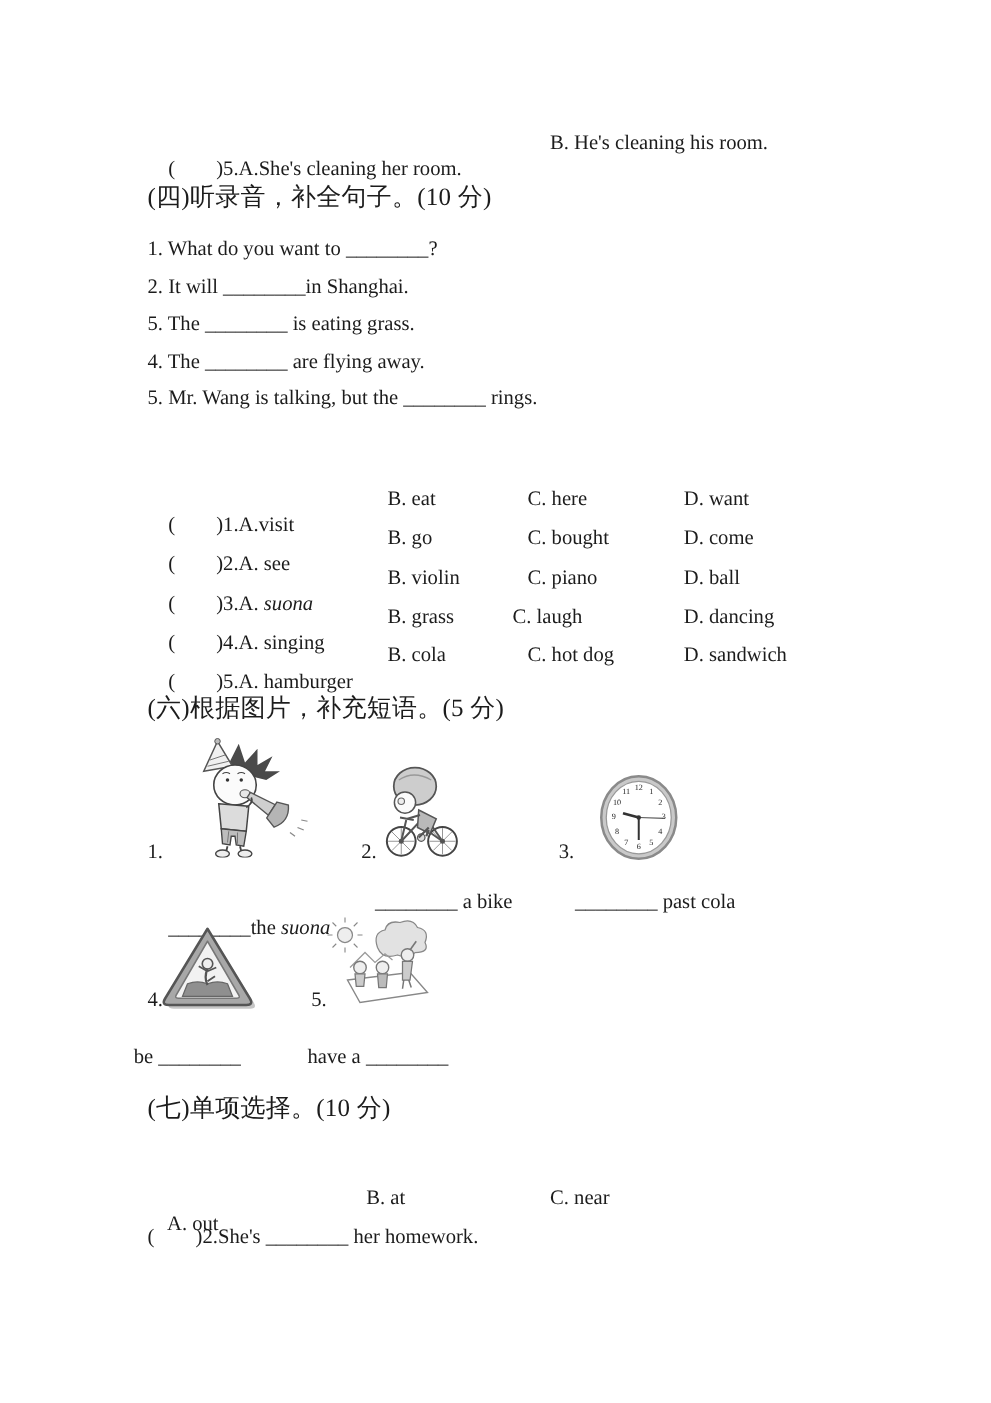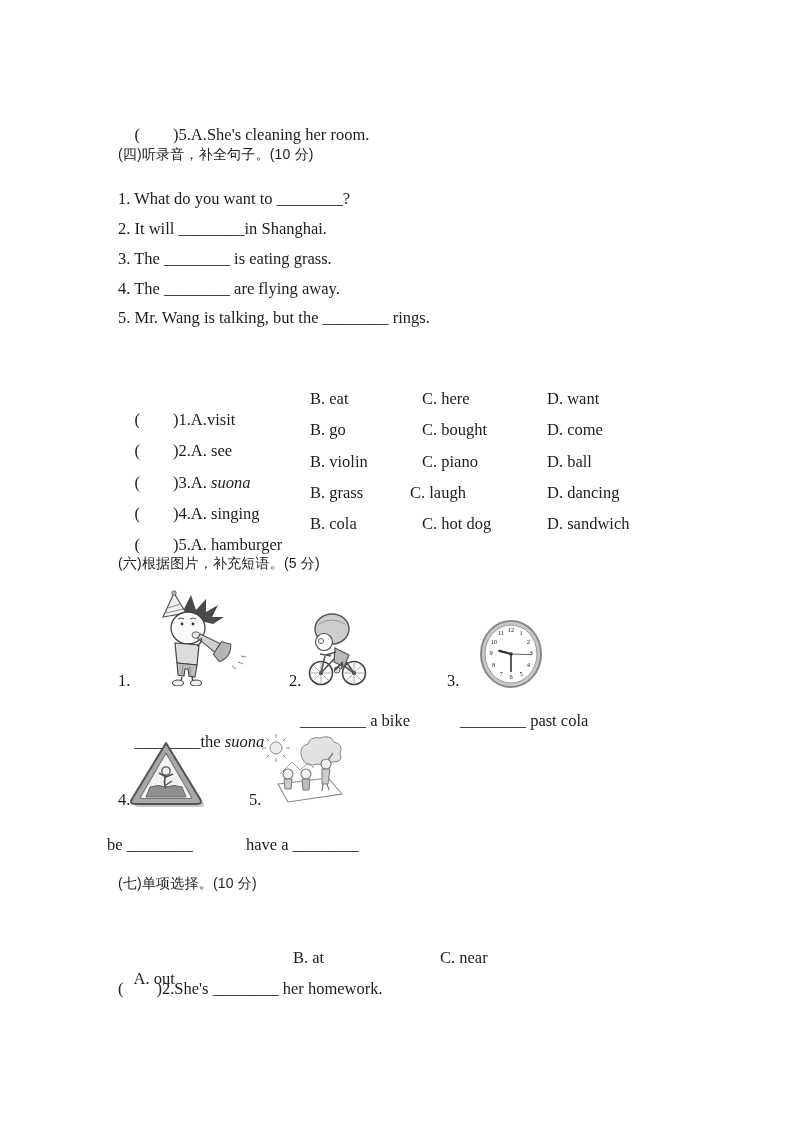--- a/index.html
+++ b/index.html
@@ -3,38 +3,39 @@
 <meta charset="utf-8">
 <style>
   html,body { margin:0; padding:0; background:#ffffff; }
   .page {
     position:relative; width:793px; height:1122px; background:#ffffff;
     overflow:hidden; font-family:"Liberation Serif","DejaVu Serif",serif;
     font-size:16.5px; color:#1c1c1c;
   }
   .line { position:absolute; white-space:pre; line-height:1.25; }
   .abs  { position:absolute; top:0; white-space:pre; }
-  .zh   { font-family:Liberation Sans, sans-serif; font-size:14px; letter-spacing:.2px; }
+  .zh   { font-family:Liberation Serif, serif; font-size:20px; letter-spacing:.2px; }
   i { font-style:italic; }
   svg.illus { position:absolute; }
   text.clknum { font-family:"Liberation Serif","DejaVu Serif",serif; font-size:6.5px; fill:#222; }
 </style>
 </head>
 <body>
 
 <div class="page">
 
   <div class="line" style="left:118px;top:104px;">
     <span>(        )5.A.She's cleaning her room.</span>
+    <span class="abs" style="left:322px;">B. He's cleaning his room.</span>
   </div>
 
   <div class="line zh" style="left:118px;top:146px;">(四)听录音，补全句子。(10 分)</div>
   <div class="line" style="left:118px;top:189px;">1. What do you want to ________?</div>
   <div class="line" style="left:118px;top:219px;">2. It will ________in Shanghai.</div>
-  <div class="line" style="left:118px;top:249px;">3. The ________ is eating grass.</div>
+  <div class="line" style="left:118px;top:249px;">5. The ________ is eating grass.</div>
   <div class="line" style="left:118px;top:279px;">4. The ________ are flying away.</div>
   <div class="line" style="left:118px;top:308px;">5. Mr. Wang is talking, but the ________ rings.</div>
 
 
   <div class="line" style="left:118px;top:389px;">
     <span>(        )1.A.visit</span><i></i>
     <span class="abs" style="left:192px;">B. eat</span>
     <span class="abs" style="left:304px;">C. here</span>
     <span class="abs" style="left:429px;">D. want</span>
   </div>

